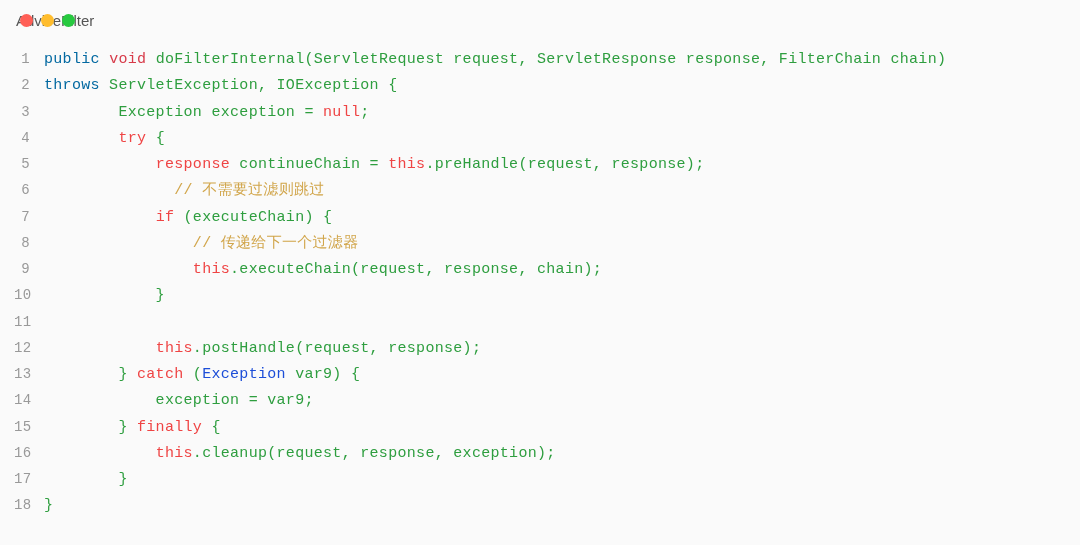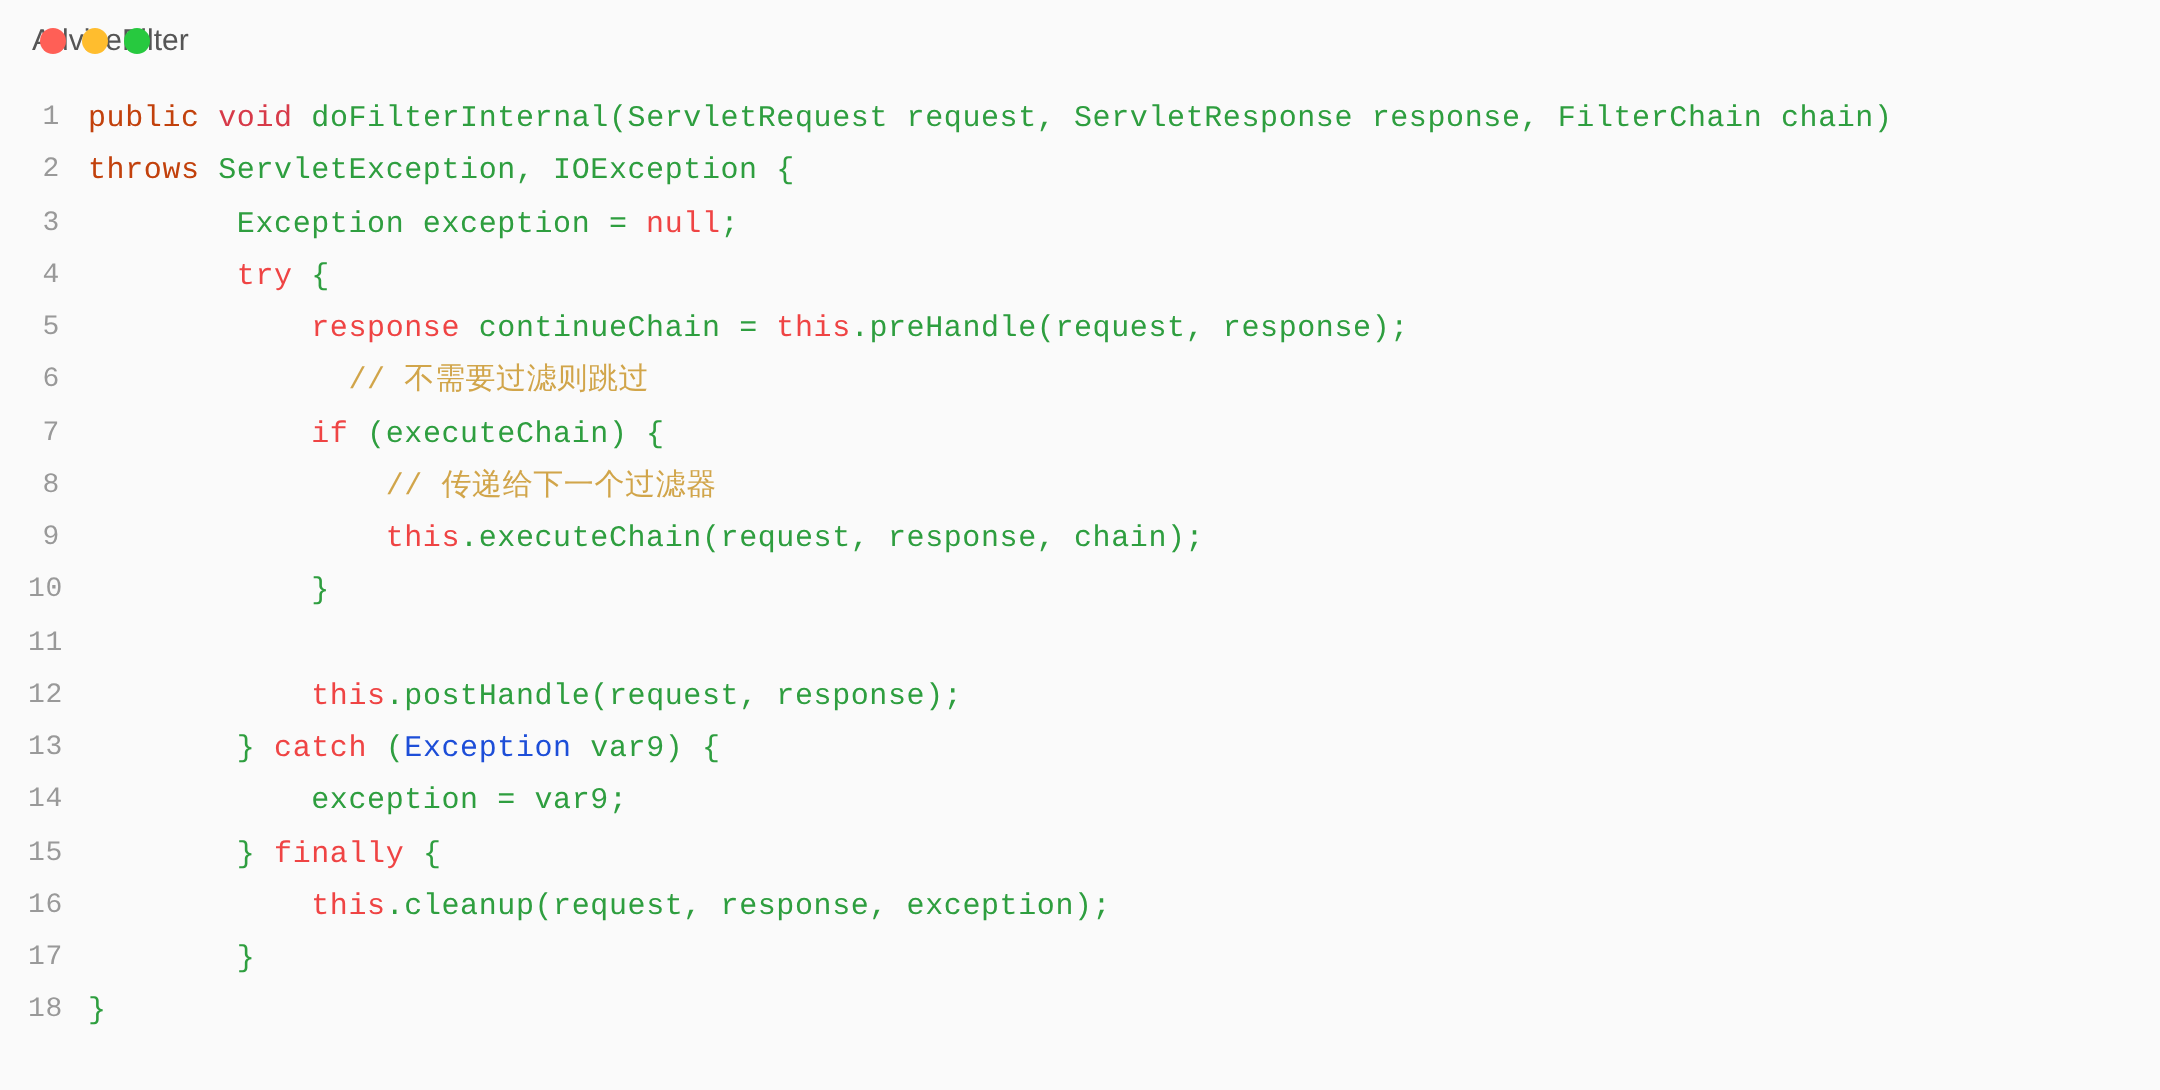--- a/index.html
+++ b/index.html
@@ -57,21 +57,21 @@
       text-align: right;
       color: #999;
       padding-right: 14px;
       flex-shrink: 0;
       user-select: none;
       font-size: 14px;
     }
     .code-content {
       flex: 1;
     }
-    .kw-green { color: #c2410c; text-align: center; }
+    .kw-green { color: #0369a1; text-align: center; }
     .kw-red { color: #ef4444; }
     .kw-redbold { color: #d73a49; }
     .plain { color: #2e9e3f; }
     .comment { color: #d1a54a; }
     .pink { color: #1d4ed8; }
   </style>
 </head>
 <body>
 
 <div class="window">

